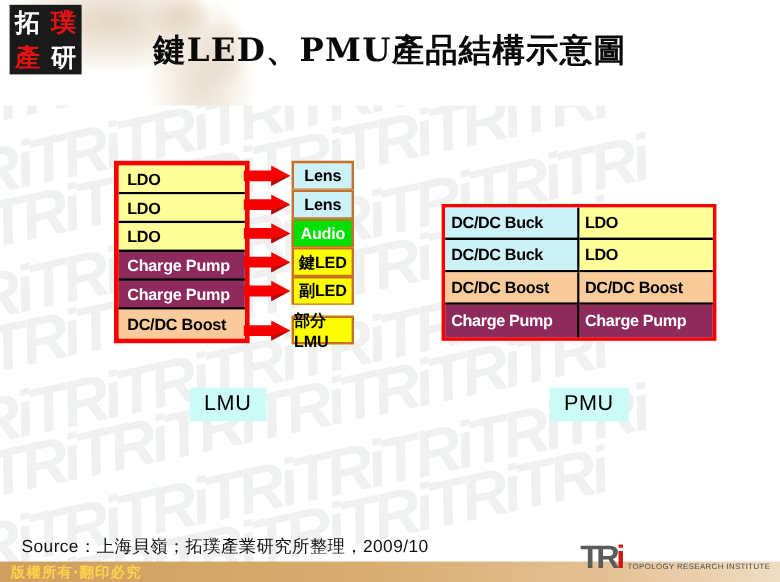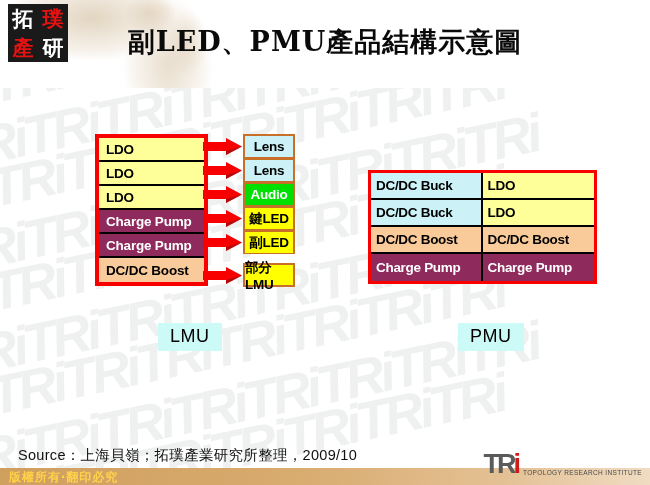--- a/index.html
+++ b/index.html
@@ -158,21 +158,21 @@
   </div>
 
 <div id="banner">
   <div id="logo">
     <div class="ch c0">拓</div>
     <div class="ch c1">璞</div>
     <div class="ch c2">產</div>
     <div class="ch c3">研</div>
   </div>
 </div>
-<div id="title">副LED、PMU產品結構示意圖</div>
+<div id="title">鍵LED、PMU產品結構示意圖</div>
 
 <div id="stage">
 
   <div id="lmu-left">
       <div class="cell f-ldo">
         <span>LDO</span>
       </div>
       <div class="cell f-ldo">
         <span>LDO</span>
       </div>

